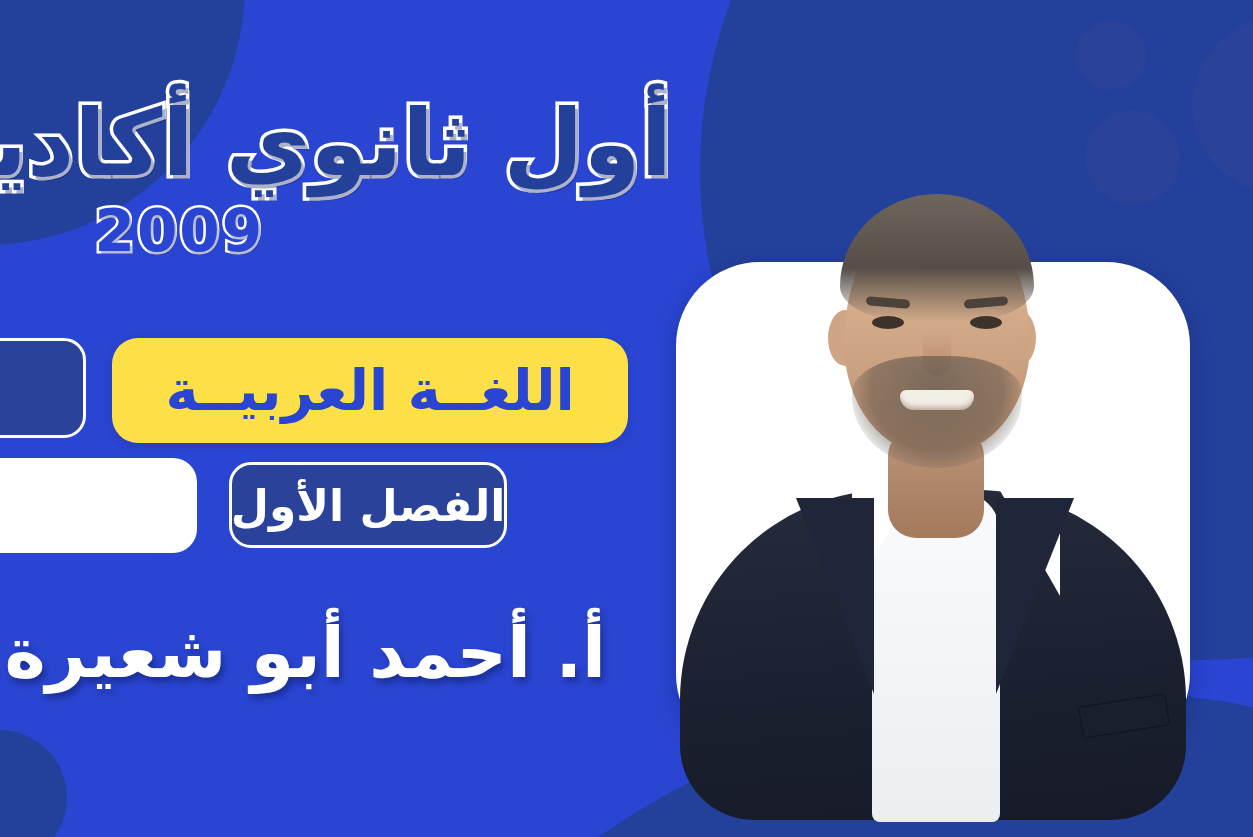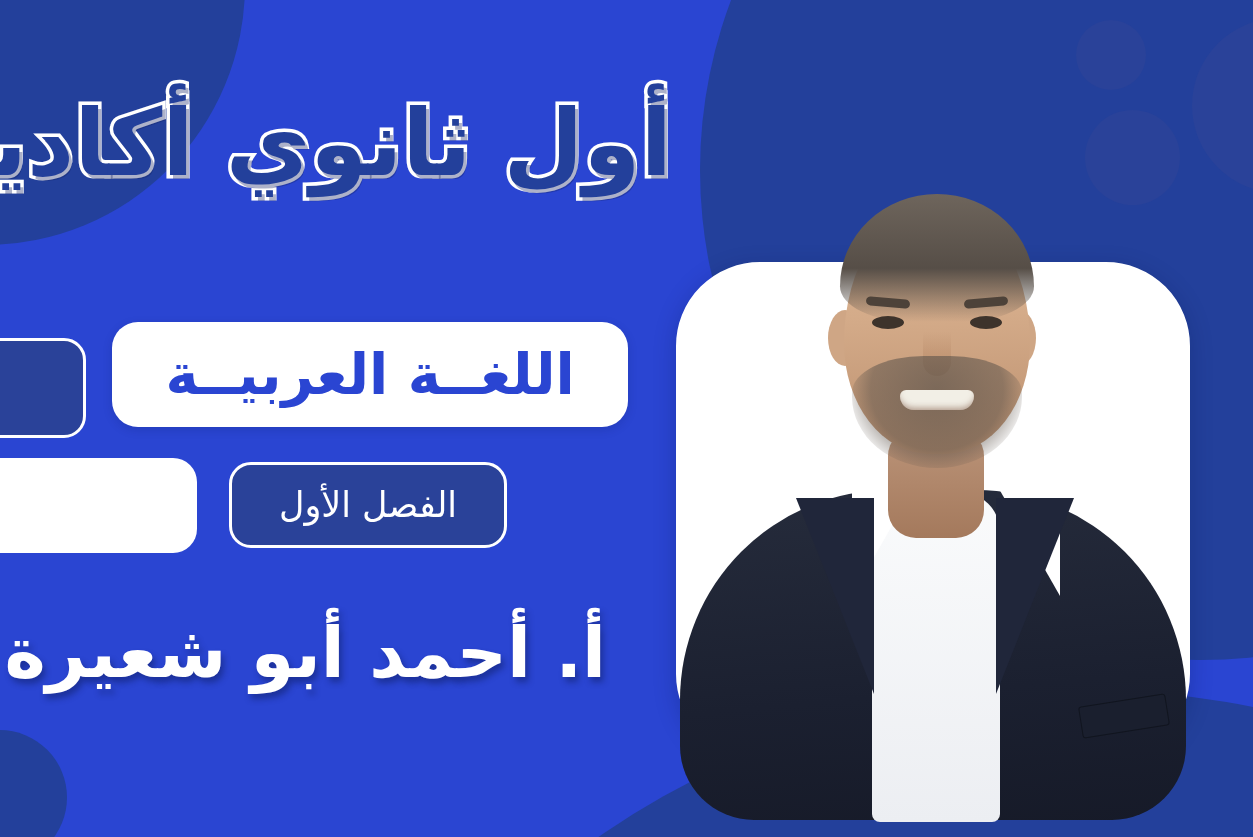--- a/index.html
+++ b/index.html
@@ -70,39 +70,39 @@
     font-size:58px;font-weight:bold;letter-spacing:2px;
     color:#2a45d2;
     -webkit-text-stroke:5px #ffffff;
     paint-order:stroke fill;
     text-shadow:2px 3px 0 rgba(20,35,100,.30);
     display:inline-block;
   }
 
   
   .subject-pill{
-    position:absolute;left:112px;top:322px;width:516px;height:105px;
-    background:#ffffff;border-radius:26px;
+    position:absolute;left:112px;top:338px;width:516px;height:105px;
+    background:#fde047;border-radius:26px;
     display:flex;align-items:center;justify-content:center;
     box-shadow:0 3px 10px rgba(10,25,90,.18);
   }
   .subject-pill span{
     direction:rtl;color:#2a45d2;font-weight:bold;font-size:56px;
     letter-spacing:-1px;white-space:nowrap;
   }
 
   
   .term-box{
     position:absolute;left:229px;top:462px;width:278px;height:86px;
     background:#2a4299;border:3px solid #ffffff;border-radius:22px;
     display:flex;align-items:center;justify-content:center;
     box-sizing:border-box;
   }
   .term-box span{
-    direction:rtl;color:#ffffff;font-weight:normal;font-size:35px;
+    direction:rtl;color:#ffffff;font-weight:bold;font-size:44px;
     white-space:nowrap;
     text-align:center;
   }
 
   
   .teacher{
     position:absolute;left:16px;top:612px;width:640px;
     text-align:right;padding-right:50px;box-sizing:border-box;
     direction:rtl;
   }
@@ -212,20 +212,21 @@
   <div class="deco circ-a"></div>
   <div class="deco circ-b"></div>
   <div class="deco circ-c"></div>
   <div class="deco blob-bottom"></div>
   <div class="deco circ-d"></div>
   <div class="deco tab-dark"></div>
   <div class="deco tab-white"></div>
 
   <div class="headline">
     <div class="line1">أول ثانوي أكاديمي</div>
+    <div class="year">2009</div>
   </div>
 
   <div class="subject-pill">
     <span>اللغــة العربيــة</span>
   </div>
 
   <div class="term-box">
     <span>الفصل الأول</span>
   </div>
 

